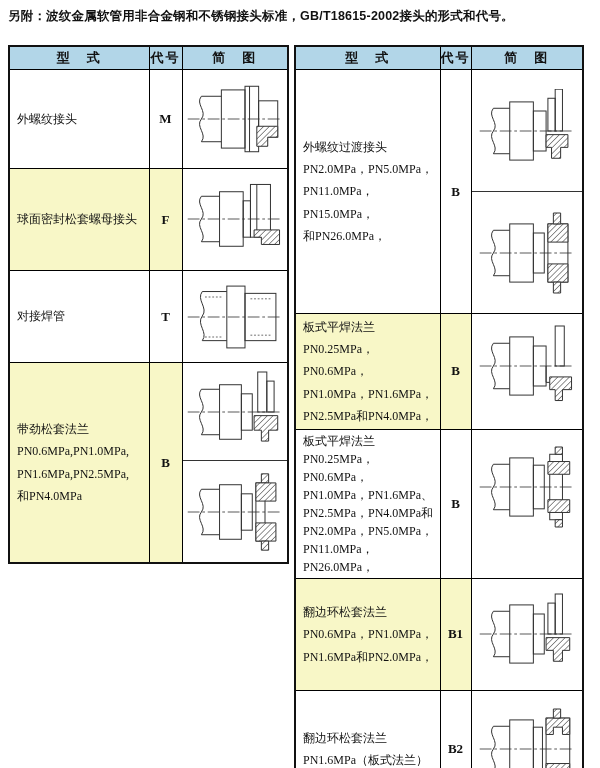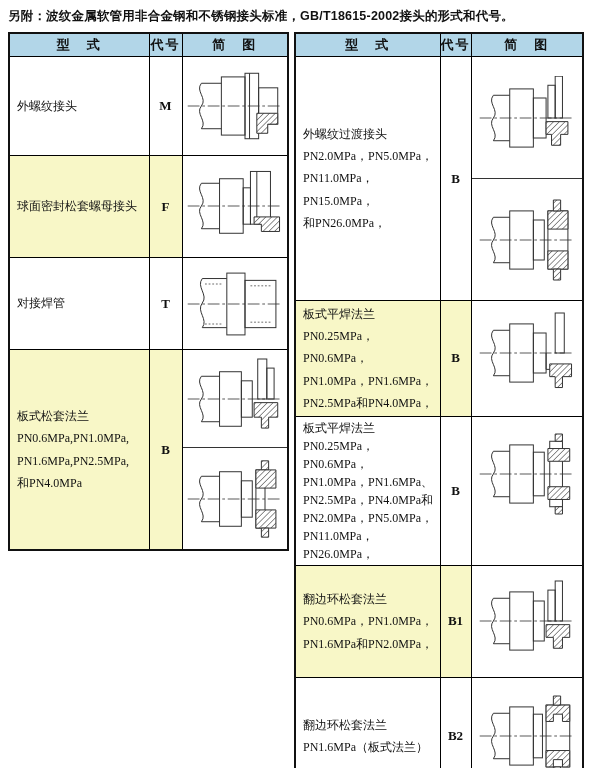--- a/index.html
+++ b/index.html
@@ -3,21 +3,21 @@
 <meta charset="utf-8">
 <style>
   html,body{margin:0;padding:0;}
   body{
     width:600px;height:768px;background:#fff;color:#111;
     font-family:"Liberation Sans","DejaVu Sans",sans-serif;
     overflow:hidden;
   }
   .title{
     font-size:12.5px;font-weight:bold;
-    padding:8px 6px 7px 8px;letter-spacing:.2px;white-space:nowrap;
+    padding:8px 6px 20px 8px;letter-spacing:.2px;white-space:nowrap;
   }
   .tables{display:flex;align-items:flex-start;gap:5px;padding:0 6px 0 8px;}
   table.ftable{border-collapse:collapse;table-layout:fixed;border:2px solid #111;background:#fff;}
   .ftable th,.ftable td{border:1px solid #000000;padding:0;}
   .ftable th{
     background:var(--header-bg,#b2d6e8);
     font-size:13px;font-weight:bold;height:22px;letter-spacing:2px;
   }
   td.type{
     font-size:12px;padding:2px 3px 2px 7px;vertical-align:middle;
@@ -116,21 +116,21 @@
                   <line x1="22" y1="24" x2="42" y2="24" class="dot"></line>
                   <line x1="22" y1="68" x2="42" y2="68" class="dot"></line>
                   <line x1="72" y1="26" x2="96" y2="26" class="dot"></line>
                   <line x1="72" y1="66" x2="96" y2="66" class="dot"></line>
                   <line x1="3" y1="46" x2="107" y2="46" class="cl"></line>
                 </svg>
               </div>
             </td>
           </tr>
           <tr class="hl" style="height: 200px;">
-            <td class="type">板式松套法兰
+            <td class="type">带劲松套法兰
 PN0.6MPa,PN1.0MPa,
 PN1.6MPa,PN2.5MPa,
 和PN4.0MPa</td>
             <td class="code">B</td>
             <td class="dia-cell">
               <div class="sub" style="height: 97px;">
                 <svg class="dia" viewBox="0 0 110 92" width="100" height="84">
                   <path d="M38,21 H18 c-7,8.5 7,16.5 0,25 c-7,8.5 7,16.5 0,25 H38"></path>
                   <rect x="38" y="16" width="24" height="60"></rect>
                   <rect x="62" y="26" width="12" height="40"></rect>

